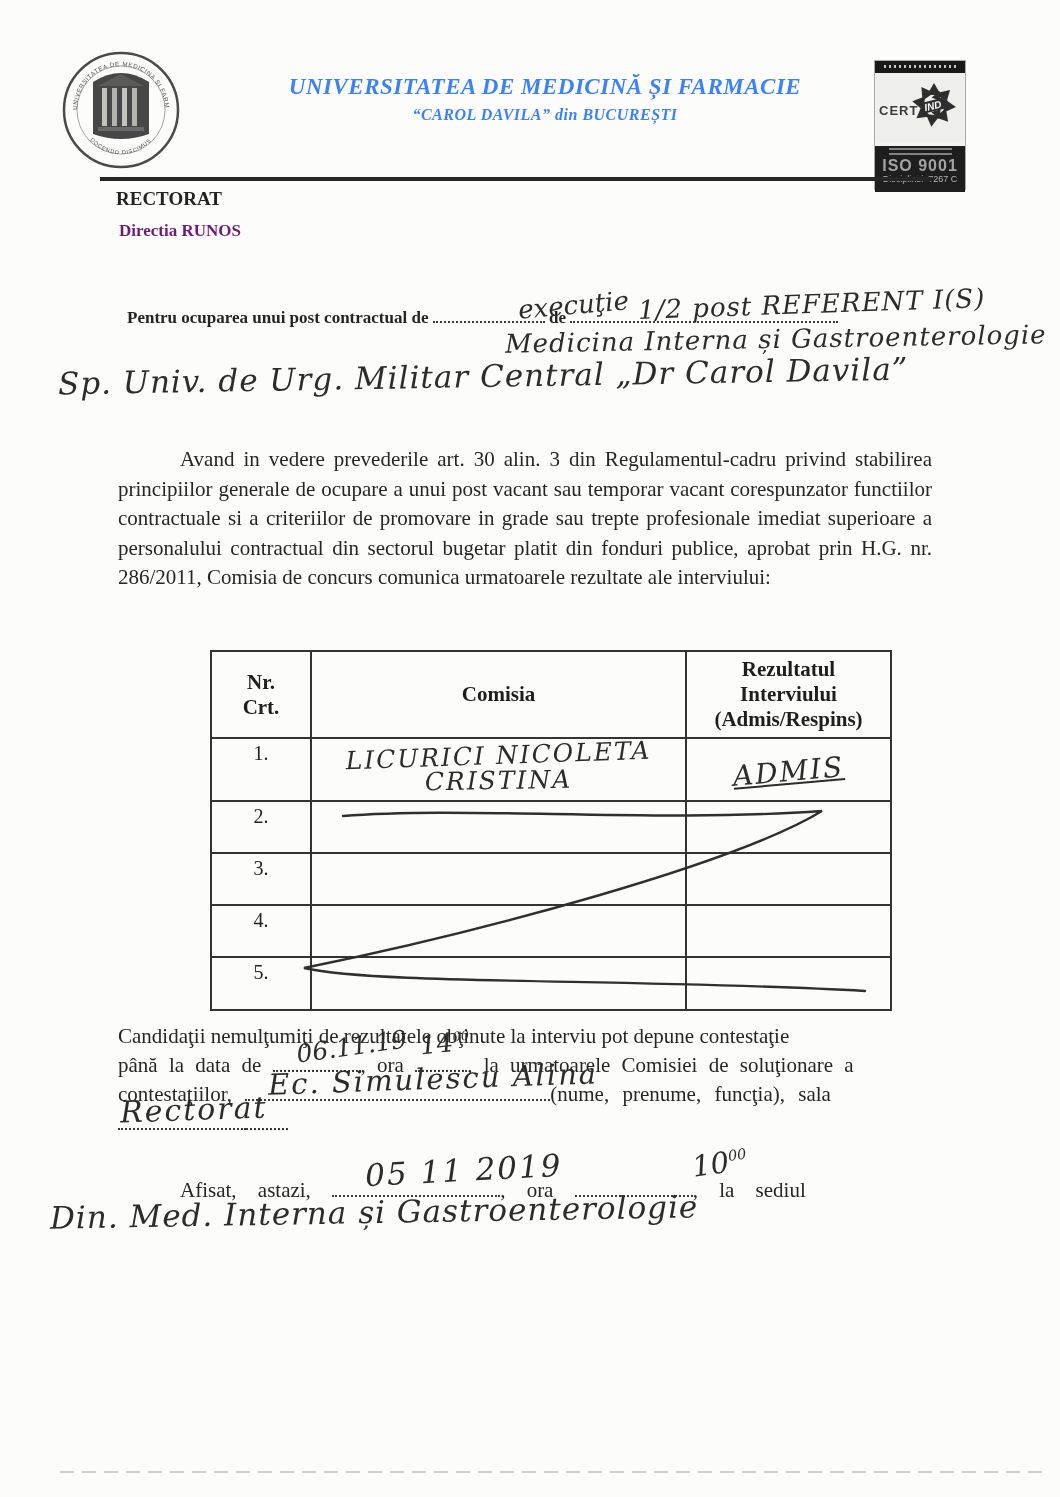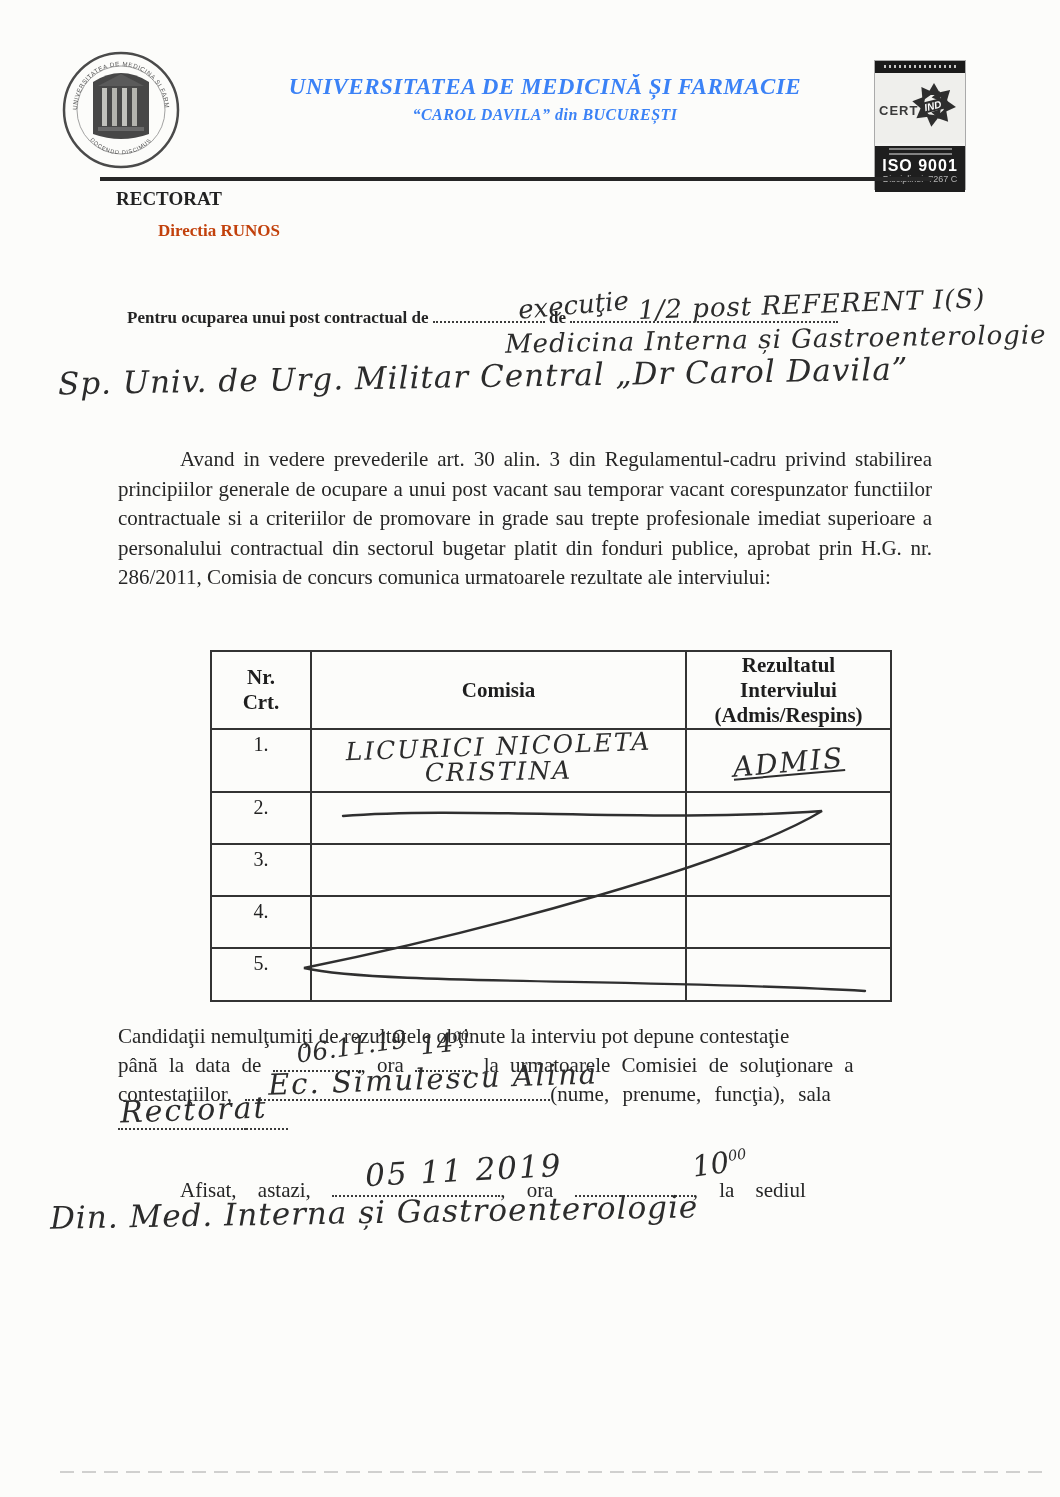--- a/index.html
+++ b/index.html
@@ -21,25 +21,25 @@
     background-image:repeating-linear-gradient(90deg, rgba(255,255,255,.75) 0 2px, transparent 2px 5px);
     background-size:80% 3px; background-position:center 4px; background-repeat:no-repeat; background-color:#1a1a1a;}
   .badge-mid{position:relative; height:70px; background:#efefec;}
   .badge-cert{position:absolute; left:4px; top:30px; font-size:13px; font-weight:bold;
     letter-spacing:1px; color:#3a3a3a;}
   .badge-star{position:absolute; right:2px; top:2px;}
   .badge-bottom{position:relative; height:46px; background:#1e1e1e; text-align:center;}
   .badge-minilines{margin:3px auto 2px auto; width:70%; height:9px;
     background:repeating-linear-gradient(0deg,#9a9a9a 0 2px, transparent 2px 5px);
     opacity:.8;}
-  .badge-iso{color:#ffffff; font-size:16px; font-weight:bold; letter-spacing:1px; line-height:17px;}
+  .badge-iso{color:#a3a3a3; font-size:16px; font-weight:bold; letter-spacing:1px; line-height:17px;}
   .badge-certline{color:#b5b5b5; font-size:9px; line-height:10px;}
   .hrule{position:absolute; left:100px; top:177px; width:832px; height:4px; background:#262626;}
   .office{position:absolute; left:116px; top:188px; font-size:19px; font-weight:bold; color:#222;}
-  .dept{position:absolute; left:119px; top:221px; font-size:17px; font-weight:bold; color:#c2410c;margin-left:39px;}
+  .dept{position:absolute; left:119px; top:221px; font-size:17px; font-weight:bold; color:#701a75;}
   
   .title{position:absolute; left:0; top:250px; width:1045px; text-align:center;
     font-size:20px; font-weight:bold; letter-spacing:.5px; color:#1c1c1c;}
   
   .intro{position:absolute; left:127px; top:305px; width:870px; font-size:17px; font-weight:bold; color:#242424;}
   .intro .row2{margin-top:9px; margin-left:30px;}
   .dotted{display:inline-block; border-bottom:2.5px dotted #3b3b3b; height:16px; vertical-align:baseline;}
   .struck{text-decoration:line-through; text-decoration-thickness:2px;}
   
   .hw{position:absolute; font-family:"DejaVu Serif", serif; font-style:italic;
@@ -158,21 +158,21 @@
 
   <p class="bodytext">Avand in vedere prevederile art. 30 alin. 3 din Regulamentul-cadru privind stabilirea principiilor generale de ocupare a unui post vacant sau temporar vacant corespunzator functiilor contractuale si a criteriilor de promovare in grade sau trepte profesionale imediat superioare a personalului contractual din sectorul bugetar platit din fonduri publice, aprobat prin H.G. nr. 286/2011, Comisia de concurs comunica urmatoarele rezultate ale interviului:</p>
 
   <table class="rtable">
     <colgroup>
         <col style="width:100px">
         <col style="width:375px">
         <col style="width:205px">
       </colgroup>
     <tbody>
-        <tr style="height:78px">
+        <tr style="height:87px">
       <th>
         <span>Nr.</span><br>
         <span>Crt.</span>
       </th>
       <th>
         <span>Comisia</span>
       </th>
       <th>
         <span>Rezultatul</span><br>
         <span>Interviului</span><br>

